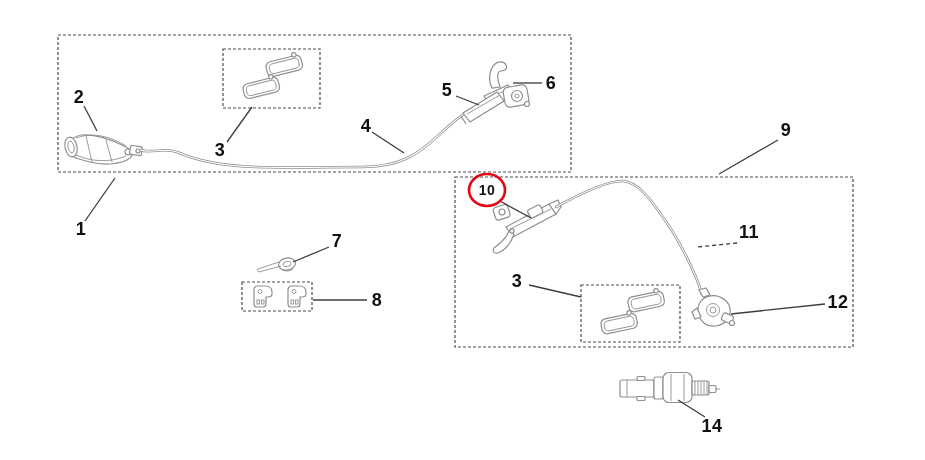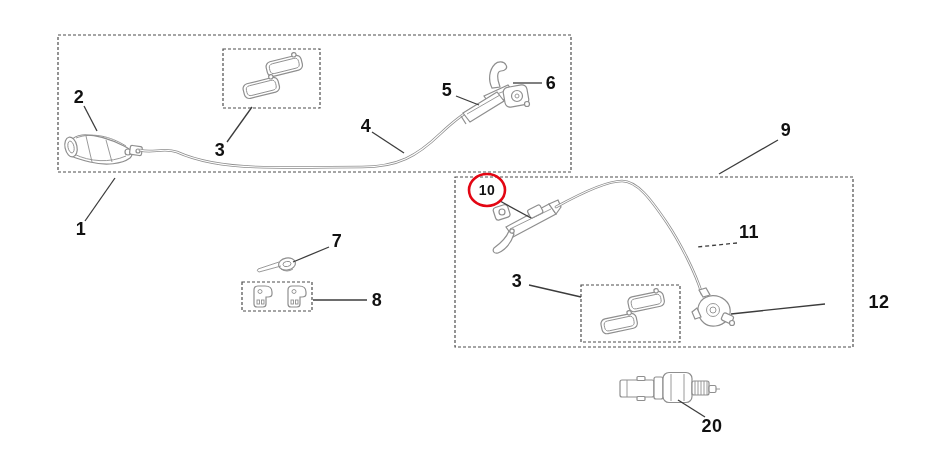--- a/index.html
+++ b/index.html
@@ -187,16 +187,16 @@
   <div class="callout" style="left:220px;top:150px;">3</div>
   <div class="callout" style="left:517px;top:281px;">3</div>
   <div class="callout" style="left:366px;top:126px;">4</div>
   <div class="callout" style="left:447px;top:90px;">5</div>
   <div class="callout" style="left:551px;top:83px;">6</div>
   <div class="callout" style="left:337px;top:241px;">7</div>
   <div class="callout" style="left:377px;top:300px;">8</div>
   <div class="callout" style="left:786px;top:130px;">9</div>
   <div class="callout small" style="left:487px;top:190px;">10</div>
   <div class="callout" style="left:749px;top:232px;">11</div>
-  <div class="callout" style="left:838px;top:302px;margin-left:41px;">12</div>
-  <div class="callout" style="left:712px;top:426px;">20</div>
+  <div class="callout" style="left:838px;top:302px;">12</div>
+  <div class="callout" style="left:712px;top:426px;">14</div>
 
 </div>
 
 </body></html>

